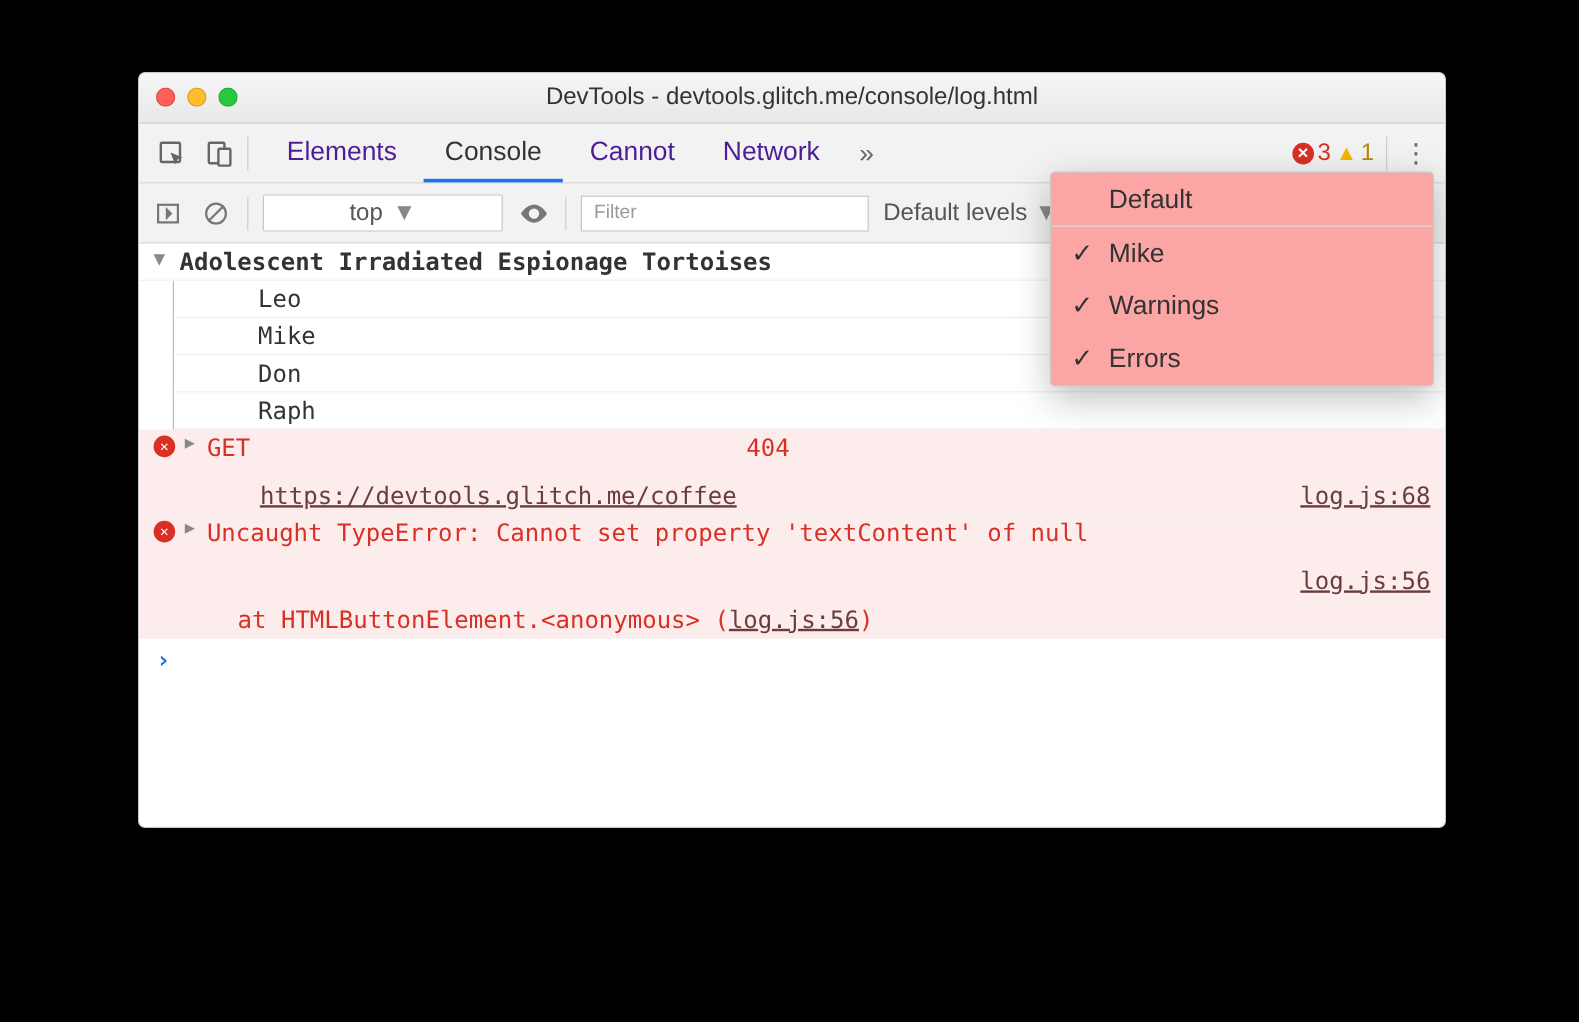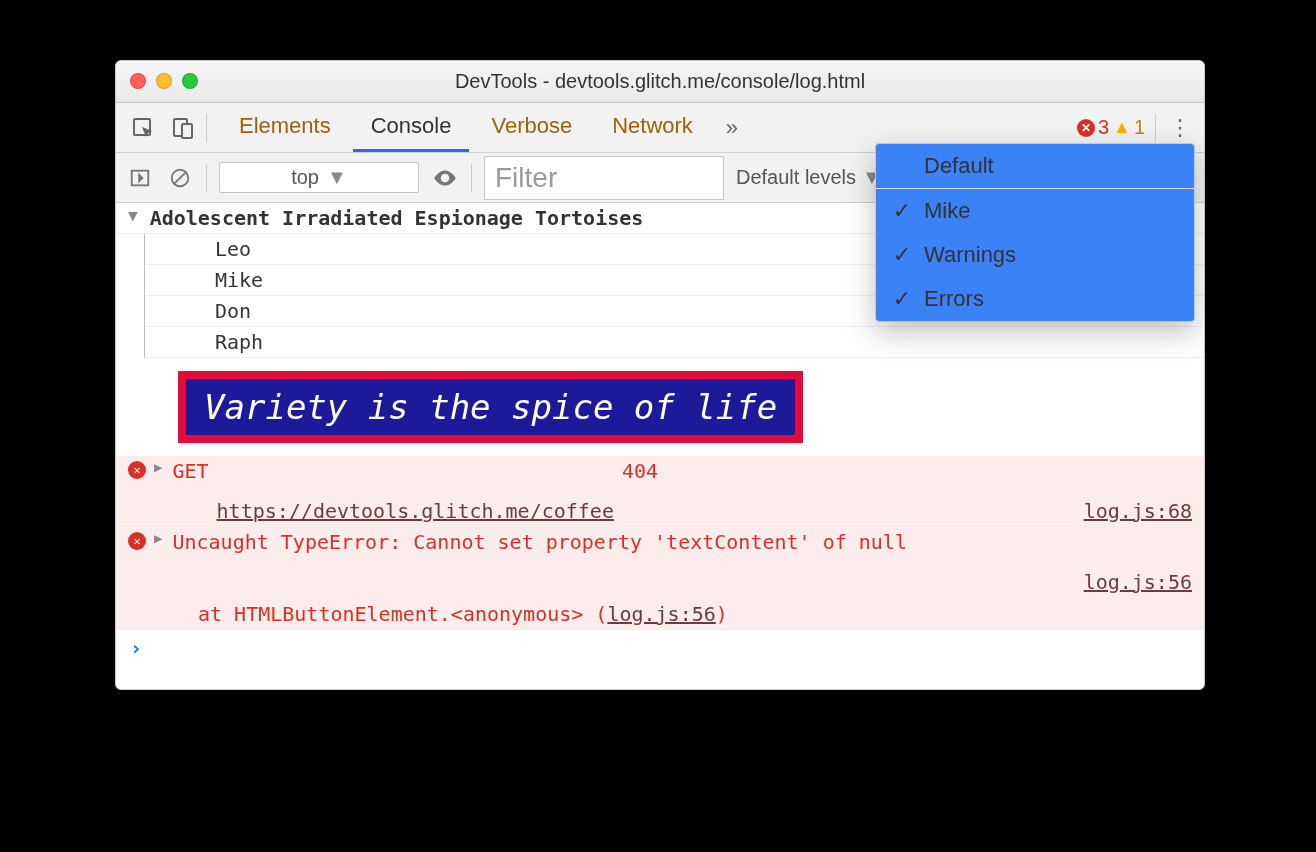--- a/index.html
+++ b/index.html
@@ -24,40 +24,40 @@
   .light.max{background:#27c93f;}
   .titlebar .title{font-weight:400;}
   
   .tabbar{
     height:50px;display:flex;align-items:center;border-bottom:1px solid #d0d0d0;
     background:#f2f2f2;color:#555;font-size:22px;
     padding:0 10px;gap:6px;
   }
   .tabbar .iconbtn{width:34px;height:34px;display:flex;align-items:center;justify-content:center;color:#666;border-radius:3px;}
   .tabs{display:flex;align-items:stretch;gap:4px;margin-left:8px;height:100%;}
-  .tab{display:flex;align-items:center;padding:0 18px;color:#a16207;border-bottom:3px solid transparent;cursor:default;}
+  .tab{display:flex;align-items:center;padding:0 18px;color:#4c1d95;border-bottom:3px solid transparent;cursor:default;}
   .tab.active{color:#333;border-bottom:3px solid #1a73e8;}
   .more{width:34px;display:flex;align-items:center;justify-content:center;color:#666;font-size:22px;}
   .rtgroup{margin-left:auto;display:flex;align-items:center;gap:10px;}
   .badgegrp{display:flex;align-items:center;gap:4px;font-size:20px;}
   .b-err{color:#d93025;display:flex;align-items:center;gap:3px;}
   .b-warn{color:#b8860b;display:flex;align-items:center;gap:3px;}
   .x-circ{width:18px;height:18px;border-radius:50%;background:#d93025;color:#fff;display:flex;align-items:center;justify-content:center;font-size:12px;font-weight:bold;}
   .w-tri{color:#f4b400;font-size:18px;}
   .kebab{width:28px;text-align:center;color:#666;font-size:22px;}
   
   .filterbar{
     height:50px;display:flex;align-items:center;background:#f2f2f2;border-bottom:1px solid #d0d0d0;
     padding:0 10px;gap:12px;color:#555;font-size:20px;
   }
   .fb-icon{width:28px;height:28px;display:flex;align-items:center;justify-content:center;color:#777;}
   .ctx-select{display:flex;align-items:center;gap:8px;border:1px solid #c6c6c6;background:#fff;padding:3px 10px;border-radius:2px;width:200px;justify-content:center;}
   .ctx-select span.caret{color:#888;}
   .eye{font-size:22px;color:#777;}
-  .filter-input{border:1px solid #c6c6c6;background:#fff;padding:5px 10px;width:240px;font-size:28px;color:#333;}
+  .filter-input{border:1px solid #c6c6c6;background:#fff;padding:5px 10px;width:240px;font-size:16px;color:#333;}
   .filter-input::placeholder{color:#9a9a9a;}
   .lvl-select{display:flex;align-items:flex-start;gap:6px;color:#555;}
   .lvl-select .caret{color:#888;}
   .gear{margin-left:auto;color:#666;font-size:22px;width:30px;text-align:center;}
   .sep{width:1px;height:28px;background:#ccc;}
   
   .console{flex:1;overflow:auto;background:#fff;font-family:Menlo,Consolas,monospace;font-size:20px;color:#333;position:relative;}
   .row{padding:3px 12px;border-bottom:1px solid #efefef;display:flex;align-items:flex-start;gap:8px;}
   .mono{font-family:Menlo,Consolas,monospace;}
   .group-hdr{font-weight:bold;}
@@ -73,21 +73,21 @@
   .err-row a{color:#6b3c3c;text-decoration:underline;margin-top:40px;}
   .err-row .src{margin-left:auto;color:#6b3c3c;text-decoration:underline;}
   .err-row .xc{margin-top:2px;}
   .tri-sm{color:#888;font-size:14px;margin-right:2px;}
   .url{color:#555;text-decoration:underline;}
   .status{color:#d93025;}
   .stack{color:#d93025;padding-left:70px;}
   .prompt-row{color:#1a73e8;font-weight:bold;padding:6px 14px;}
   
   .dropdown{
-    position:absolute;top:143px;left:875px;width:320px;background:#3b82f6;border:1px solid #c9c9c9;
+    position:absolute;top:143px;left:875px;width:320px;background:#fca5a5;border:1px solid #c9c9c9;
     border-radius:4px;box-shadow:0 10px 30px rgba(0,0,0,.25);z-index:30;overflow:hidden;
     font-size:22px;color:#333;
   }
   .dd-item{display:flex;align-items:center;gap:12px;padding:9px 16px 9px 16px;}
   .dd-item .chk{width:20px;text-align:center;color:#333;}
   .dd-item.sel{background:#2b7cff;color:#fff;}
   .dd-sep{height:1px;background:#ddd;margin:0;}
   
   svg{display:block;}
 </style>
@@ -116,21 +116,21 @@
       <div class="iconbtn">
         <svg width="24" height="24" viewBox="0 0 24 24" fill="none" stroke="#666" stroke-width="2">
           <rect x="3" y="3" width="13" height="17" rx="1"></rect>
           <rect x="11" y="8" width="10" height="14" rx="1" fill="#f2f2f2"></rect>
         </svg>
       </div>
       <div class="sep"></div>
       <div class="tabs">
         <div class="tab">Elements</div>
         <div class="tab active">Console</div>
-        <div class="tab">Verbose</div>
+        <div class="tab">Cannot</div>
         <div class="tab">Network</div>
         <div class="more">»</div>
       </div>
       <div class="rtgroup">
         <div class="badgegrp">
           <span class="b-err">
             <span class="x-circ">✕</span>
             <span>3</span>
           </span>
           <span class="b-warn">
@@ -194,25 +194,20 @@
             <span>Mike</span>
           </div>
         <div class="row grp-item mono">
             <span>Don</span>
           </div>
         <div class="row grp-item mono">
             <span>Raph</span>
           </div>
       </div>
 
-      <div class="row" style="border-bottom:none">
-        <div class="styled-msg">
-          <span class="inner">Variety is the spice of life</span>
-        </div>
-      </div>
 
       <div class="row err-row mono">
         <span class="x-circ xc">✕</span>
         <span class="tri-sm">▶</span>
         <span>GET</span>
         <a class="url">https://devtools.glitch.me/coffee</a>
         <span class="status">404</span>
         <a class="src">log.js:68</a>
       </div>
 

